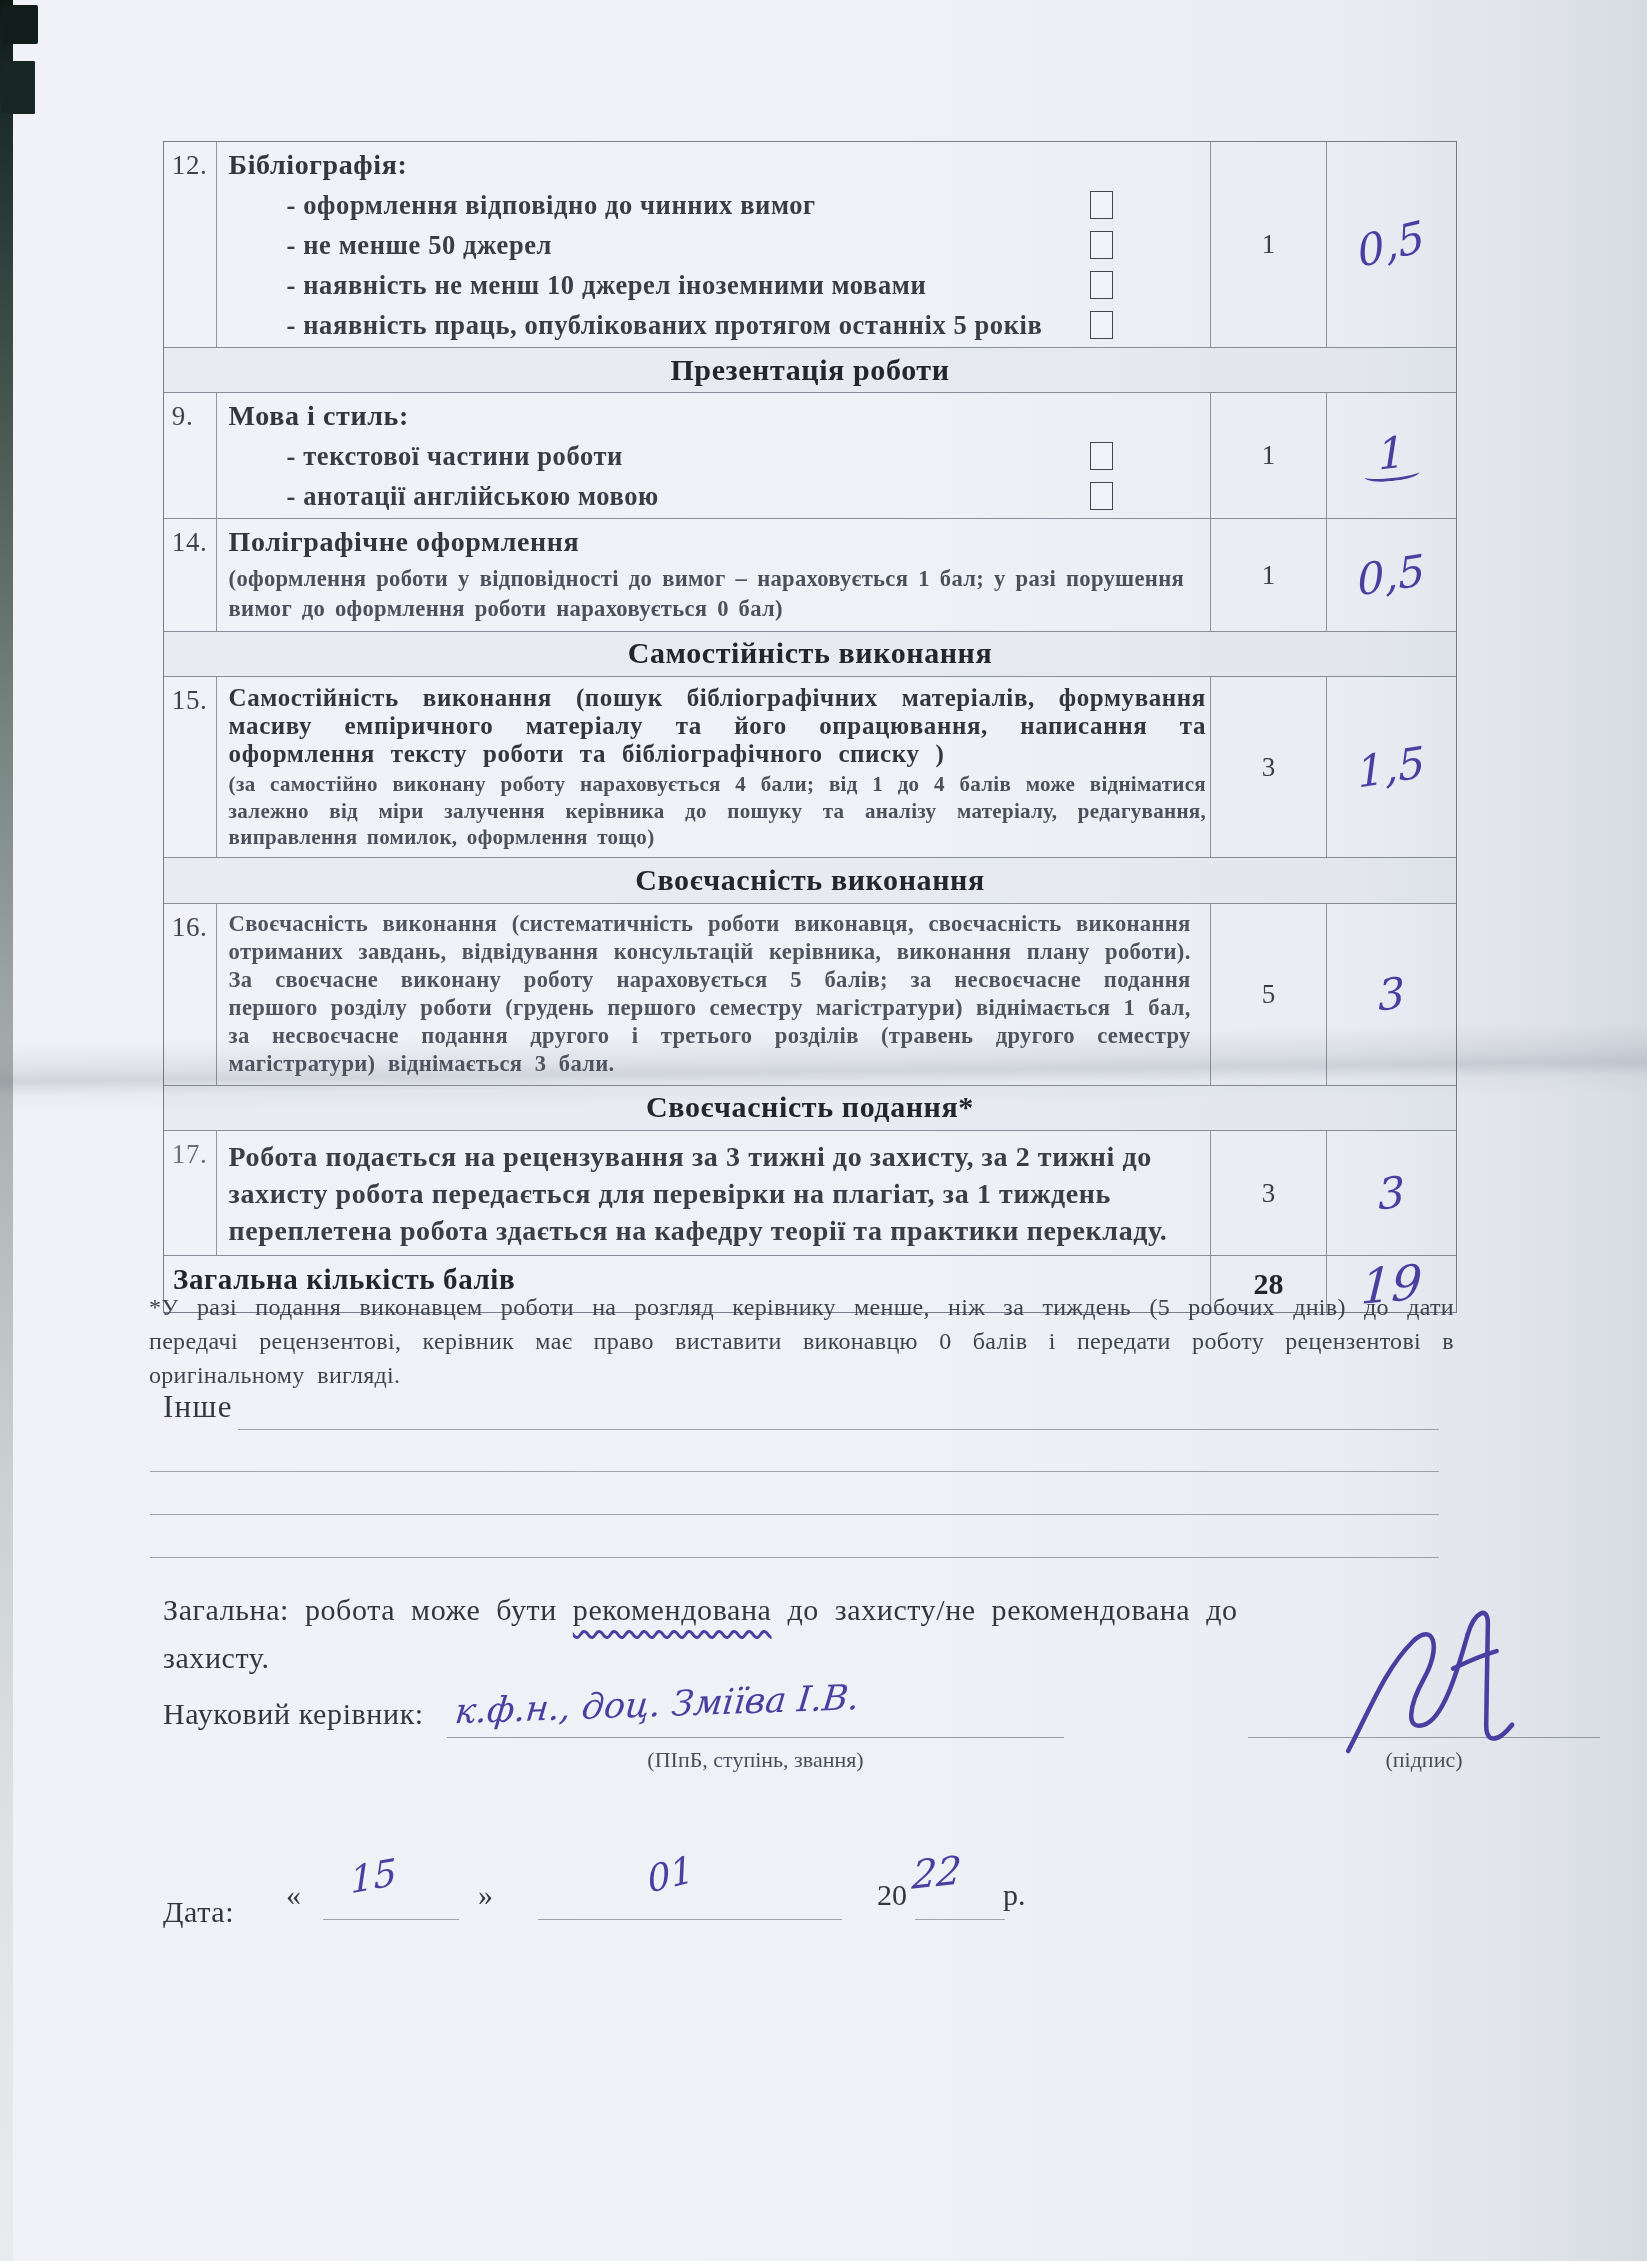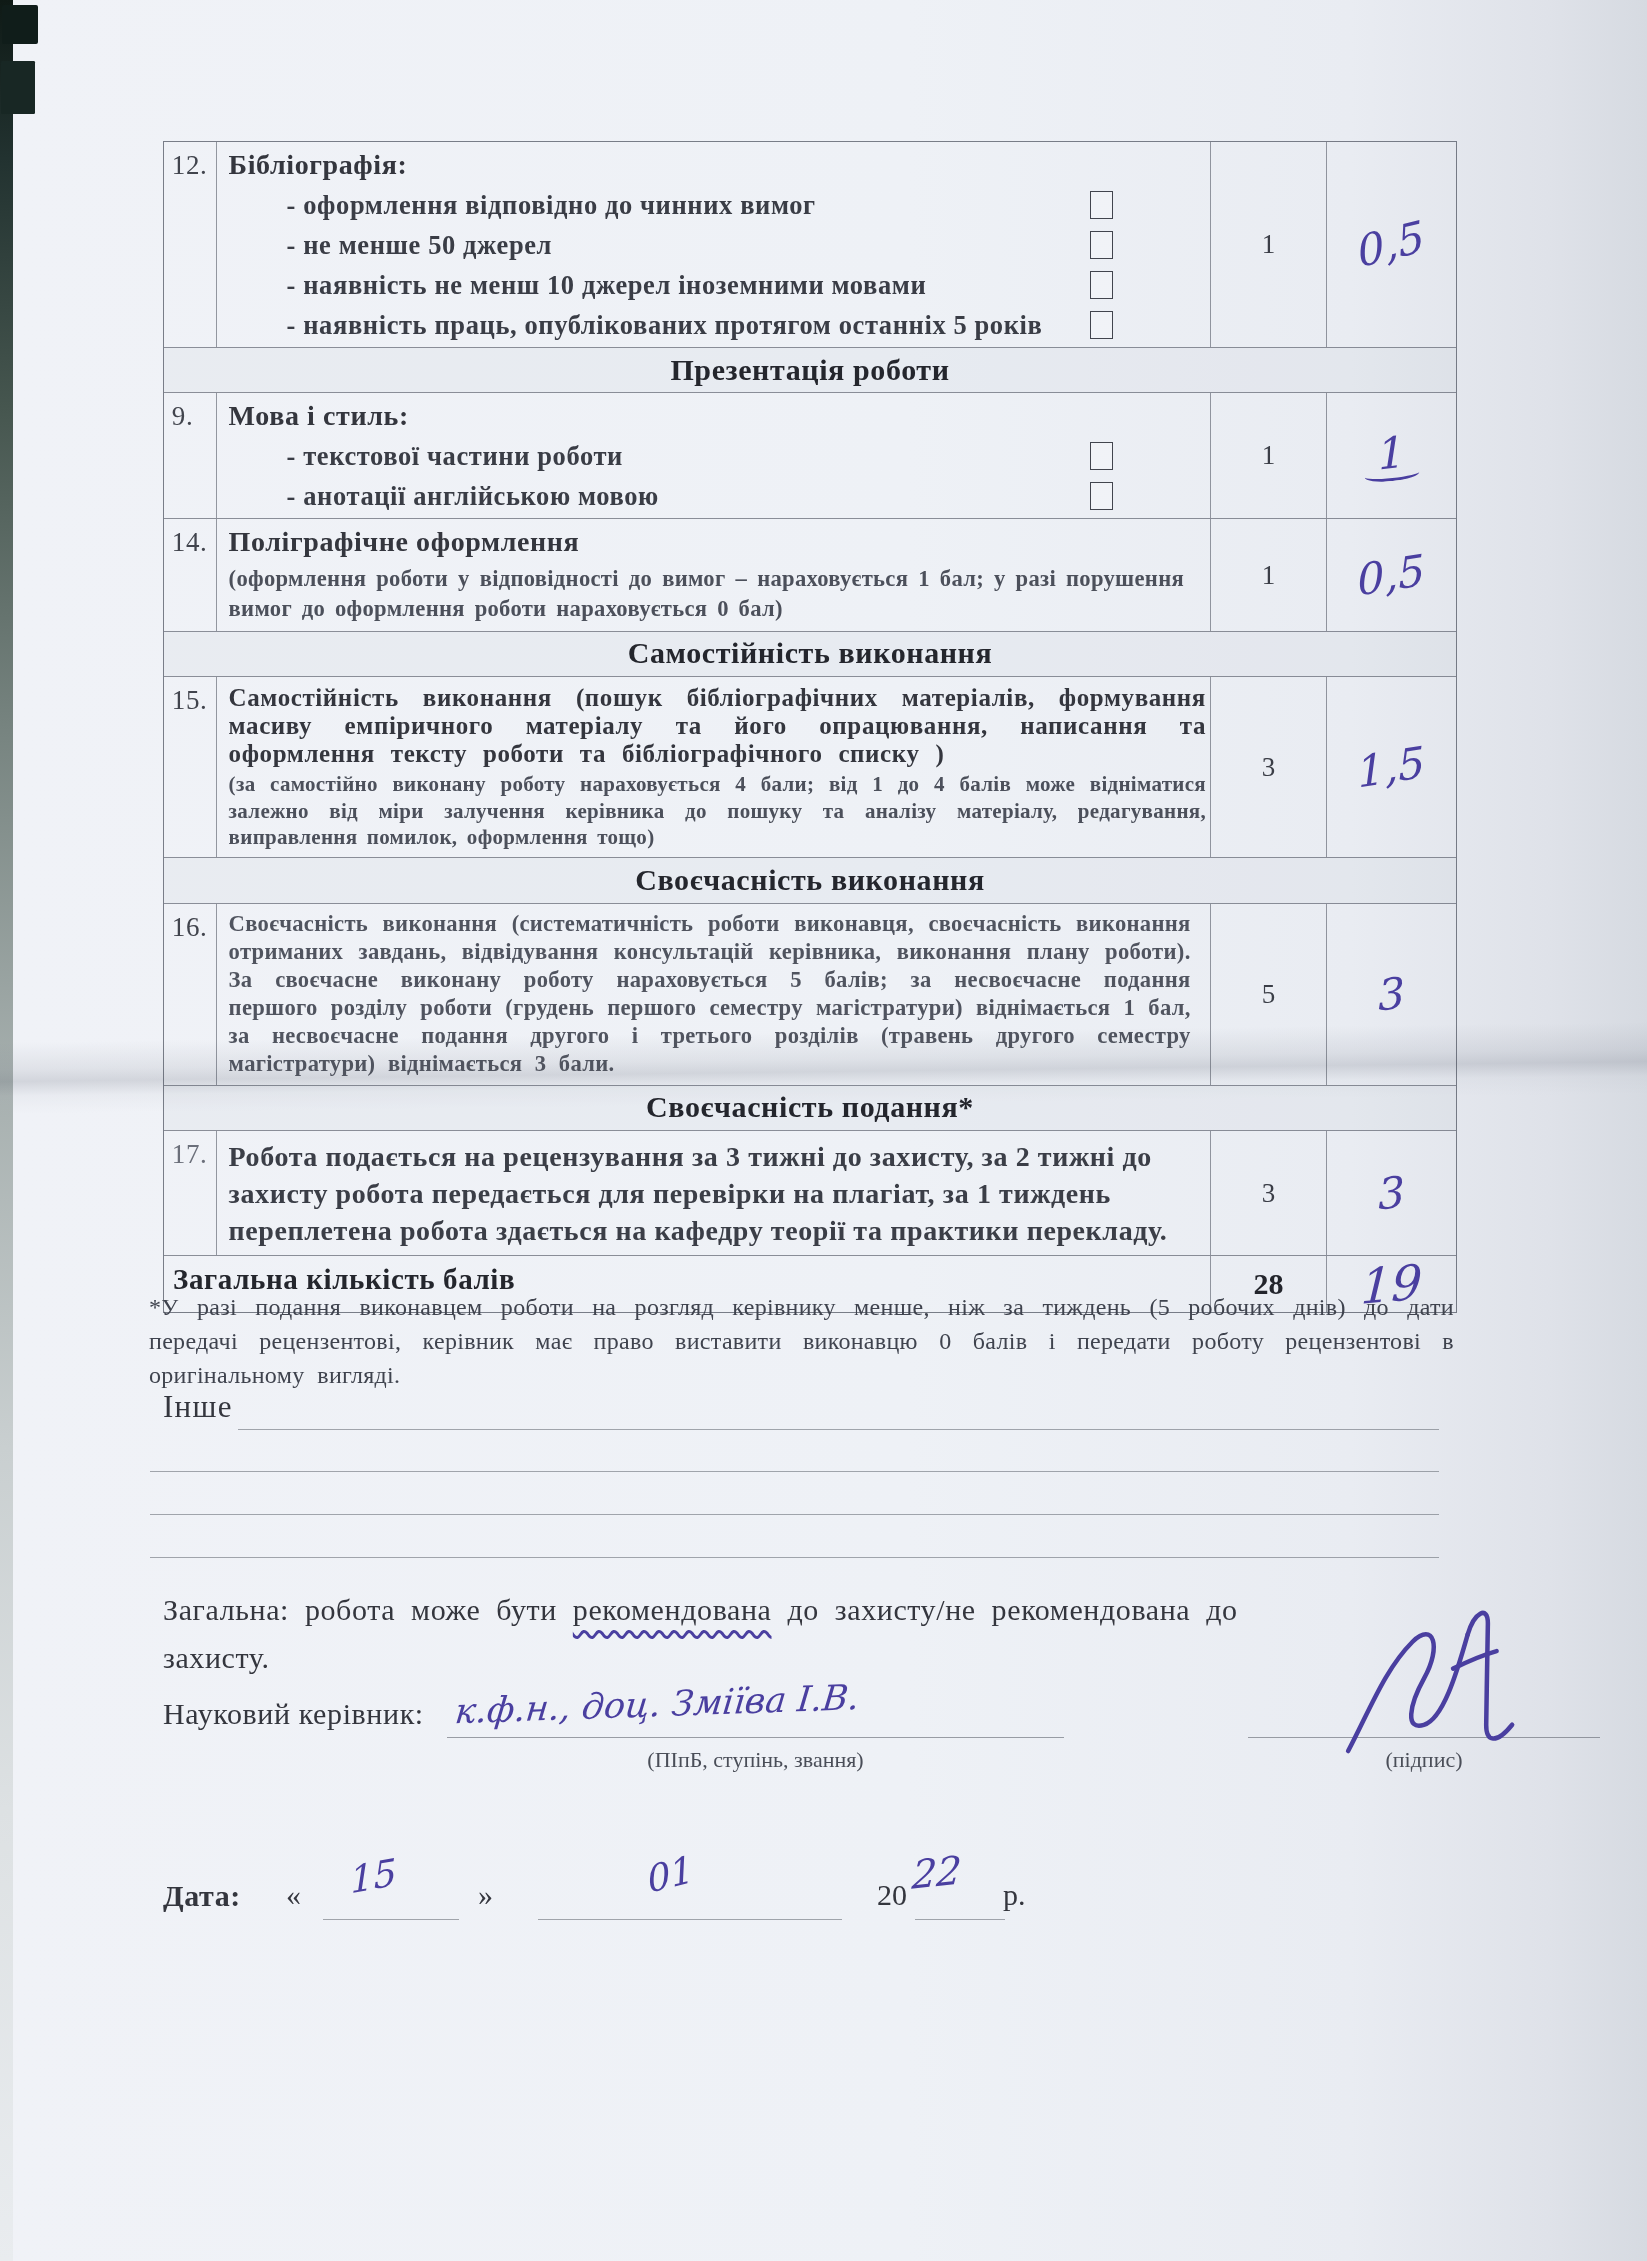--- a/index.html
+++ b/index.html
@@ -126,21 +126,21 @@
   .supervisor{position:absolute;left:163px;top:1697px;width:1421px;height:168px;font-size:30px;color:#34363e;}
   .sup-label{position:absolute;left:0;top:0;letter-spacing:0.6px;}
   .sup-name-line{position:absolute;left:284px;top:40px;width:617px;border-bottom:1.9px solid rgba(95,100,110,0.6);}
   .sup-name-hand{position:absolute;left:292px;top:-17px;width:646px;font-size:35px;transform:rotate(-2deg) skewX(-8deg);white-space:nowrap;}
   .sup-caption-name{position:absolute;left:284px;top:50px;width:617px;text-align:center;font-size:22px;color:#4a4e58;}
   .sup-sign-line{position:absolute;left:1085px;top:40px;width:352px;border-bottom:1.9px solid rgba(95,100,110,0.6);}
   .sup-caption-sign{position:absolute;left:1085px;top:50px;width:352px;text-align:center;font-size:22px;color:#4a4e58;}
   .signature-svg{position:absolute;left:1156px;top:-103px;}
 
   .date-row{position:absolute;left:163px;top:1865px;width:1098px;height:84px;font-size:30px;color:#34363e;}
-  .date-label{position:absolute;left:0;top:14px;letter-spacing:0.6px;font-weight:bold;}
+  .date-label{position:absolute;left:0;top:30px;letter-spacing:0.6px;}
   .date-oq{position:absolute;left:123px;top:13px;}
   .date-day-line{position:absolute;left:160px;top:54px;width:136px;border-bottom:1.9px solid rgba(95,100,110,0.55);}
   .date-day{position:absolute;left:187px;top:-10.3px;font-size:37px;transform:rotate(-10deg) skewX(-8deg);}
   .date-cq{position:absolute;left:315px;top:13px;}
   .date-month-line{position:absolute;left:375px;top:54px;width:304px;border-bottom:1.9px solid rgba(95,100,110,0.55);}
   .date-month{position:absolute;left:484px;top:-11.6px;font-size:37px;transform:rotate(-14deg) skewX(-6deg);}
   .date-year-prefix{position:absolute;left:714px;top:13px;}
   .date-year-line{position:absolute;left:752px;top:54px;width:90px;border-bottom:1.9px solid rgba(95,100,110,0.55);}
   .date-year-hand{position:absolute;left:749px;top:-15.5px;font-size:39px;transform:rotate(-6deg) skewX(-10deg);}
   .date-suffix{position:absolute;left:840px;top:13px;}

